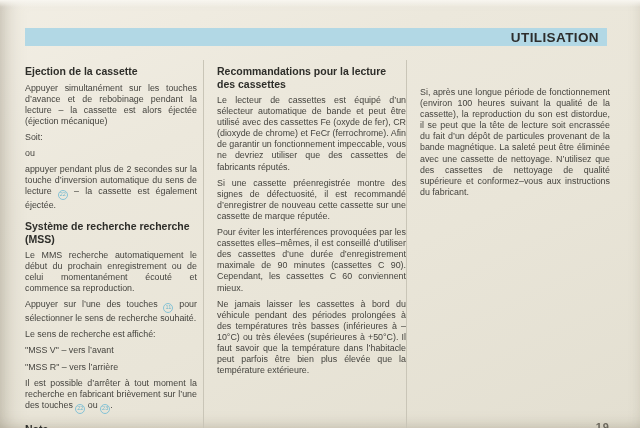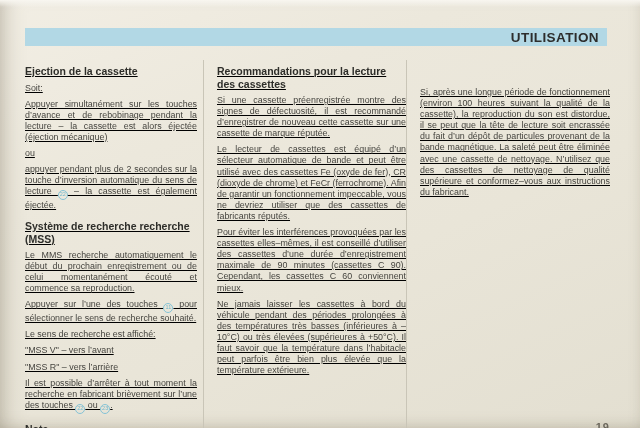--- a/index.html
+++ b/index.html
@@ -26,21 +26,21 @@
     position:absolute; left:25px; right:33px; top:28px; height:18px;
     background:#b2d8e5;
     display:flex; align-items:center; justify-content:flex-end;
     padding-right:8px; box-sizing:border-box;text-align:center;
   }
   .header-title {
     font-weight:bold; font-size:13.5px; letter-spacing:.4px; color:#2d2d2c;
   }
   .columns {
     position:absolute; left:25px; right:30px; top:60px; bottom:0;
-    display:grid; grid-template-columns:178px 203px 1fr;text-decoration:underline;
+    display:grid; grid-template-columns:178px 203px 1fr;
   }
   .col { box-sizing:border-box; padding-top:5px; }
   .col-2, .col-3 { border-left:1px solid #c9c5b7; padding-left:13px; }
   .col-1 { padding-right:6px; }
   .col h3 {
     font-size:10.5px; line-height:12.5px; font-weight:bold;
     color:#2e2e2a; margin:9px 0 5px 0;
   }
   .col h3:first-child { margin-top:0; }
   .col p {
@@ -67,39 +67,39 @@
   <div class="top-sliver"></div>
 
   <div class="header-bar">
     <span class="header-title">UTILISATION</span>
   </div>
 
   <div class="columns">
 
     <div class="col col-1">
       <h3>Ejection de la cassette</h3>
+      <p>Appuyer simultanément sur les touches d’avance et de rebobinage pendant la lecture – la cassette est alors éjectée (éjection mécanique)</p>
       <p>Soit:</p>
-      <p>Appuyer simultanément sur les touches d’avance et de rebobinage pendant la lecture – la cassette est alors éjectée (éjection mécanique)</p>
       <p>ou</p>
       <p><span>appuyer pendant plus de 2 secondes sur la touche d’inversion automatique du sens de lecture </span><span class="ref">22</span><span> – la cassette est également éjectée.</span></p>
       <h3>Système de recherche recherche (MSS)</h3>
       <p>Le MMS recherche automatiquement le début du prochain enregistrement ou de celui momentanément écouté et commence sa reproduction.</p>
       <p><span>Appuyer sur l’une des touches </span><span class="ref">11</span><span> pour sélectionner le sens de recherche souhaité.</span></p>
       <p>Le sens de recherche est affiché:</p>
       <p>"MSS V" – vers l’avant</p>
       <p>"MSS R" – vers l’arrière</p>
       <p><span>Il est possible d’arrêter à tout moment la recherche en fabricant brièvement sur l’une des touches </span><span class="ref">22</span><span> ou </span><span class="ref">23</span><span>.</span></p>
       <h3>Nota</h3>
 
     </div>
 
     <div class="col col-2">
       <h3>Recommandations pour la lecture des cassettes</h3>
+      <p>Le lecteur de cassettes est équipé d’un sélecteur automatique de bande et peut être utilisé avec des cassettes Fe (oxyde de fer), CR (dioxyde de chrome) et FeCr (ferrochrome). Afin de garantir un fonctionnement impeccable, vous ne devriez utiliser que des cassettes de fabricants réputés.</p>
       <p>Si une cassette préenregistrée montre des signes de défectuosité, il est recommandé d’enregistrer de nouveau cette cassette sur une cassette de marque réputée.</p>
-      <p>Le lecteur de cassettes est équipé d’un sélecteur automatique de bande et peut être utilisé avec des cassettes Fe (oxyde de fer), CR (dioxyde de chrome) et FeCr (ferrochrome). Afin de garantir un fonctionnement impeccable, vous ne devriez utiliser que des cassettes de fabricants réputés.</p>
       <p>Pour éviter les interférences provoquées par les cassettes elles–mêmes, il est conseillé d’utiliser des cassettes d’une durée d’enregistrement maximale de 90 minutes (cassettes C 90). Cependant, les cassettes C 60 conviennent mieux.</p>
       <p>Ne jamais laisser les cassettes à bord du véhicule pendant des périodes prolongées à des températures très basses (inférieures à –10°C) ou très élevées (supérieures à +50°C). Il faut savoir que la température dans l’habitacle peut parfois être bien plus élevée que la température extérieure.</p>
     </div>
 
     <div class="col col-3">
       <p class="gap">Si, après une longue période de fonctionnement (environ 100 heures suivant la qualité de la cassette), la reproduction du son est distordue, il se peut que la tête de lecture soit encrassée du fait d’un dépôt de particules provenant de la bande magnétique. La saleté peut être éliminée avec une cassette de nettoyage. N’utilisez que des cassettes de nettoyage de qualité supérieure et conformez–vous aux instructions du fabricant.</p>
     </div>
 
   </div>
 

